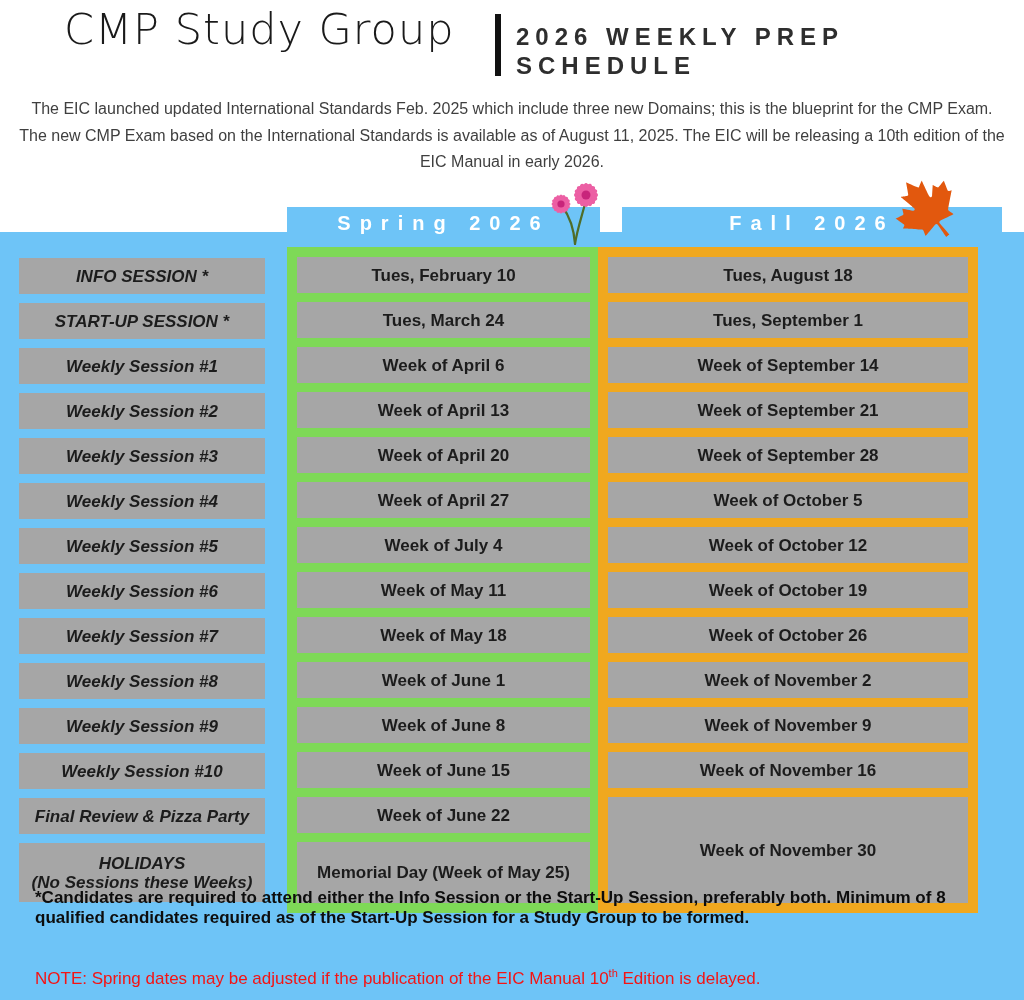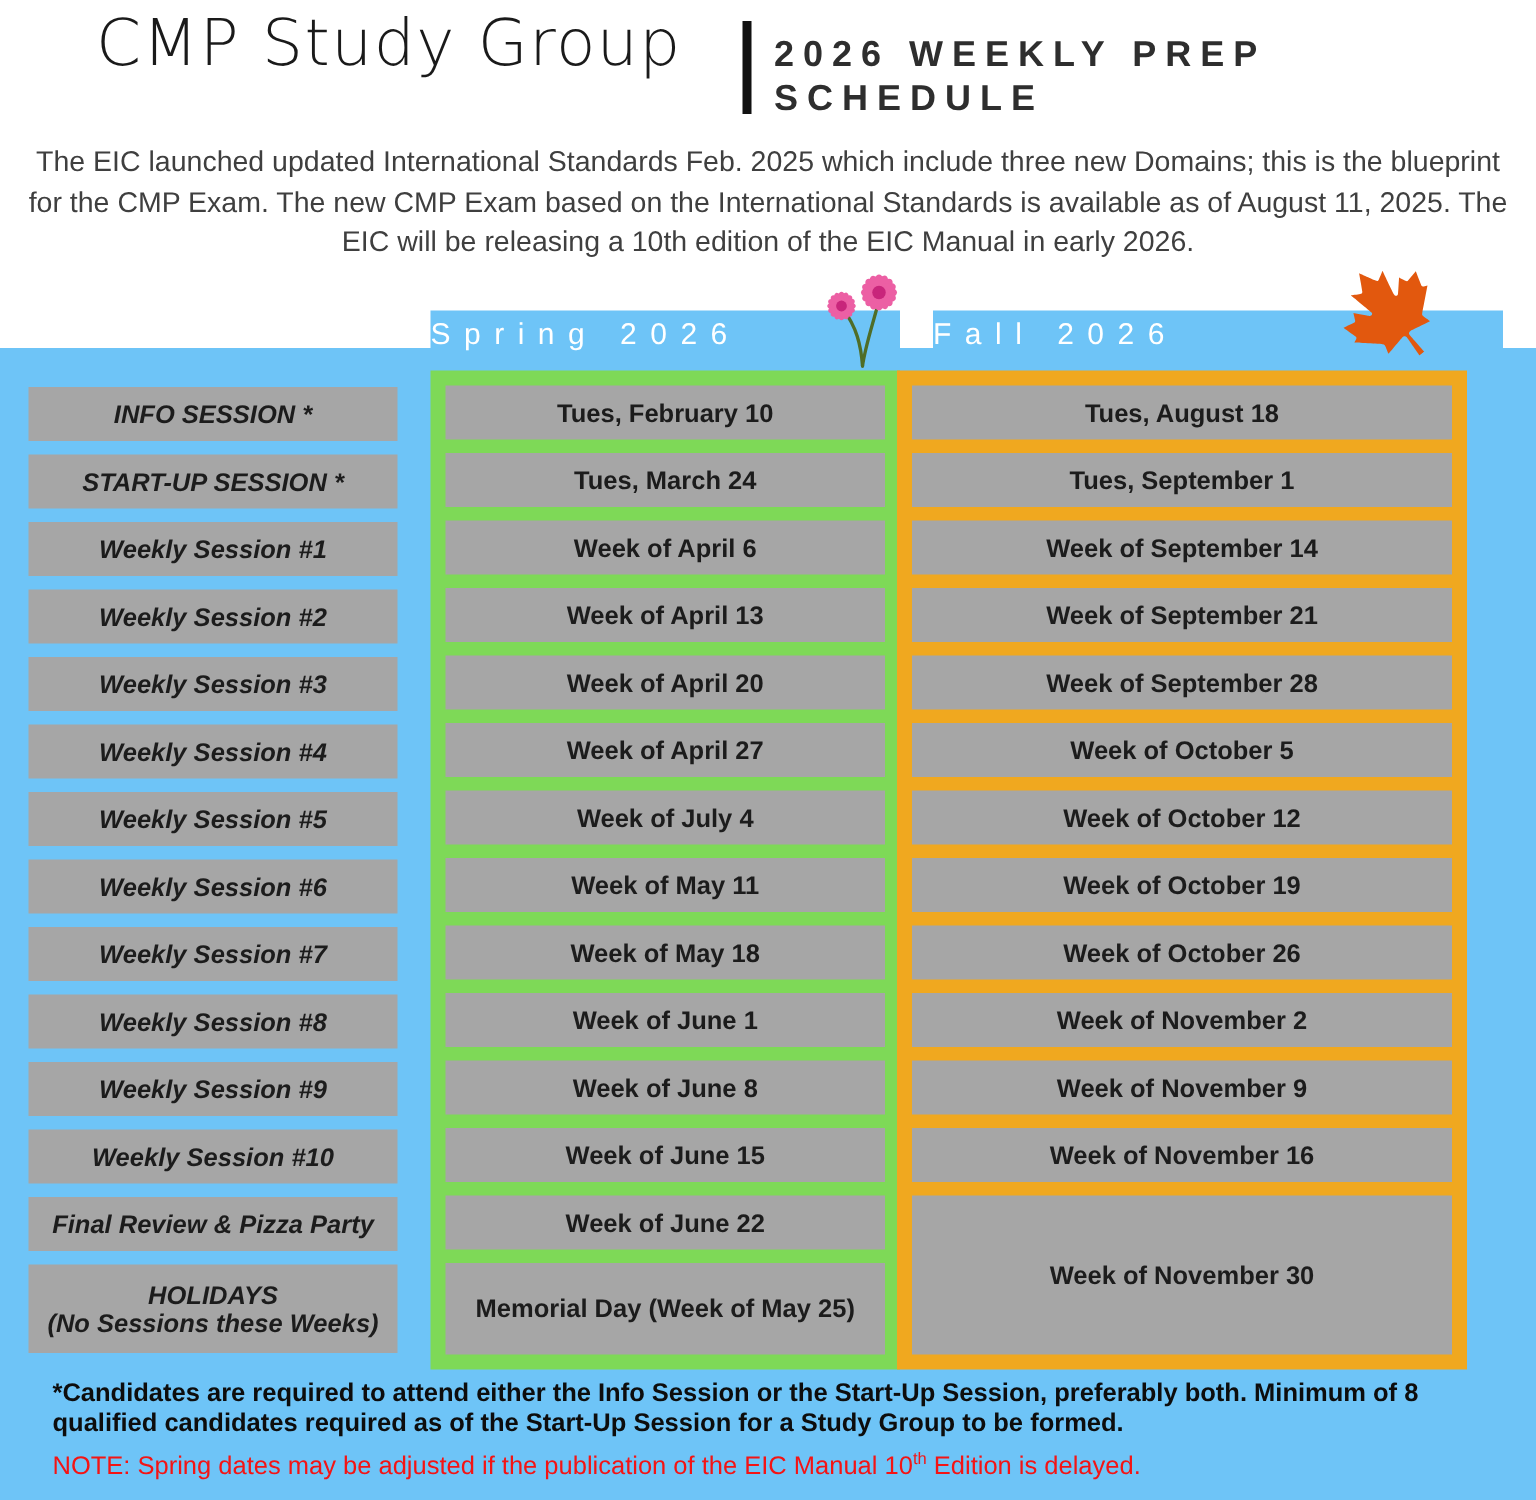--- a/index.html
+++ b/index.html
@@ -15,46 +15,46 @@
   body{font-family:"Liberation Sans",sans-serif;}
   .page{position:relative;width:1024px;height:1000px;background:#ffffff;overflow:hidden;}
 
   
   .title{position:absolute;left:64px;top:4px;font-family:"DejaVu Sans","Liberation Sans",sans-serif;
          font-weight:200;font-size:43px;letter-spacing:1px;color:#1a1a1a;}
   .title-divider{position:absolute;left:495px;top:14px;width:6px;height:62px;background:#111;}
   .subtitle{position:absolute;left:516px;top:22px;font-size:24px;font-weight:800;
             letter-spacing:6px;line-height:29px;color:#2e2e2e;}
   .description{position:absolute;left:17px;top:96px;width:990px;text-align:center;
-               font-size:19px;line-height:26.5px;color:#3f3f3f;font-weight:400;}
+               font-size:16px;line-height:26.5px;color:#3f3f3f;font-weight:400;}
 
   
   .board{position:absolute;left:0;top:232px;width:1024px;height:768px;background:var(--blue);}
   .tab{position:absolute;top:-25px;height:40px;background:var(--blue);
-       display:flex;align-items:flex-start;justify-content:flex-start;padding-top:5px;
-       color:#ffffff;font-weight:400;font-size:20px;letter-spacing:9px;}
+       display:flex;align-items:flex-start;justify-content:center;padding-top:5px;
+       color:#ffffff;font-weight:700;font-size:20px;letter-spacing:9px;}
   .tab-spring{left:287px;width:313px;}
   .tab-fall{left:622px;width:380px;}
   .deco{position:absolute;}
   .deco-flower{left:544px;top:-50px;}
   .deco-leaf{left:893px;top:-57px;}
 
   
   .col{position:absolute;top:15px;height:666px;display:flex;flex-direction:column;gap:9px;}
   .col-sessions{left:19px;width:246px;padding:11px 0;font-style:italic;}
   .col-strip{padding:10px;}
   .col-spring{left:287px;width:313px;background:var(--green);}
   .col-fall{left:598px;width:380px;background:var(--orange);}
   .cell{flex:none;height:36px;background:var(--gray);display:flex;align-items:center;
         justify-content:center;text-align:center;font-weight:700;font-size:17px;
         line-height:19px;color:var(--ink);white-space:pre-line;padding:0 4px;}
   .col .cell:last-child{height:auto;flex:1;min-height:56px;}
 
   
-  .footnote{position:absolute;left:35px;top:687px;width:955px;font-size:17px;
+  .footnote{position:absolute;left:35px;top:656px;width:955px;font-size:17px;
             font-weight:700;line-height:20px;color:#0d0d0d;}
   .note{position:absolute;left:35px;top:735px;width:955px;font-size:17px;
         font-weight:400;color:var(--red);}
   .note sup{font-size:11px;}
 </style>
 </head>
 <body>
 
 <div class="page">
 

